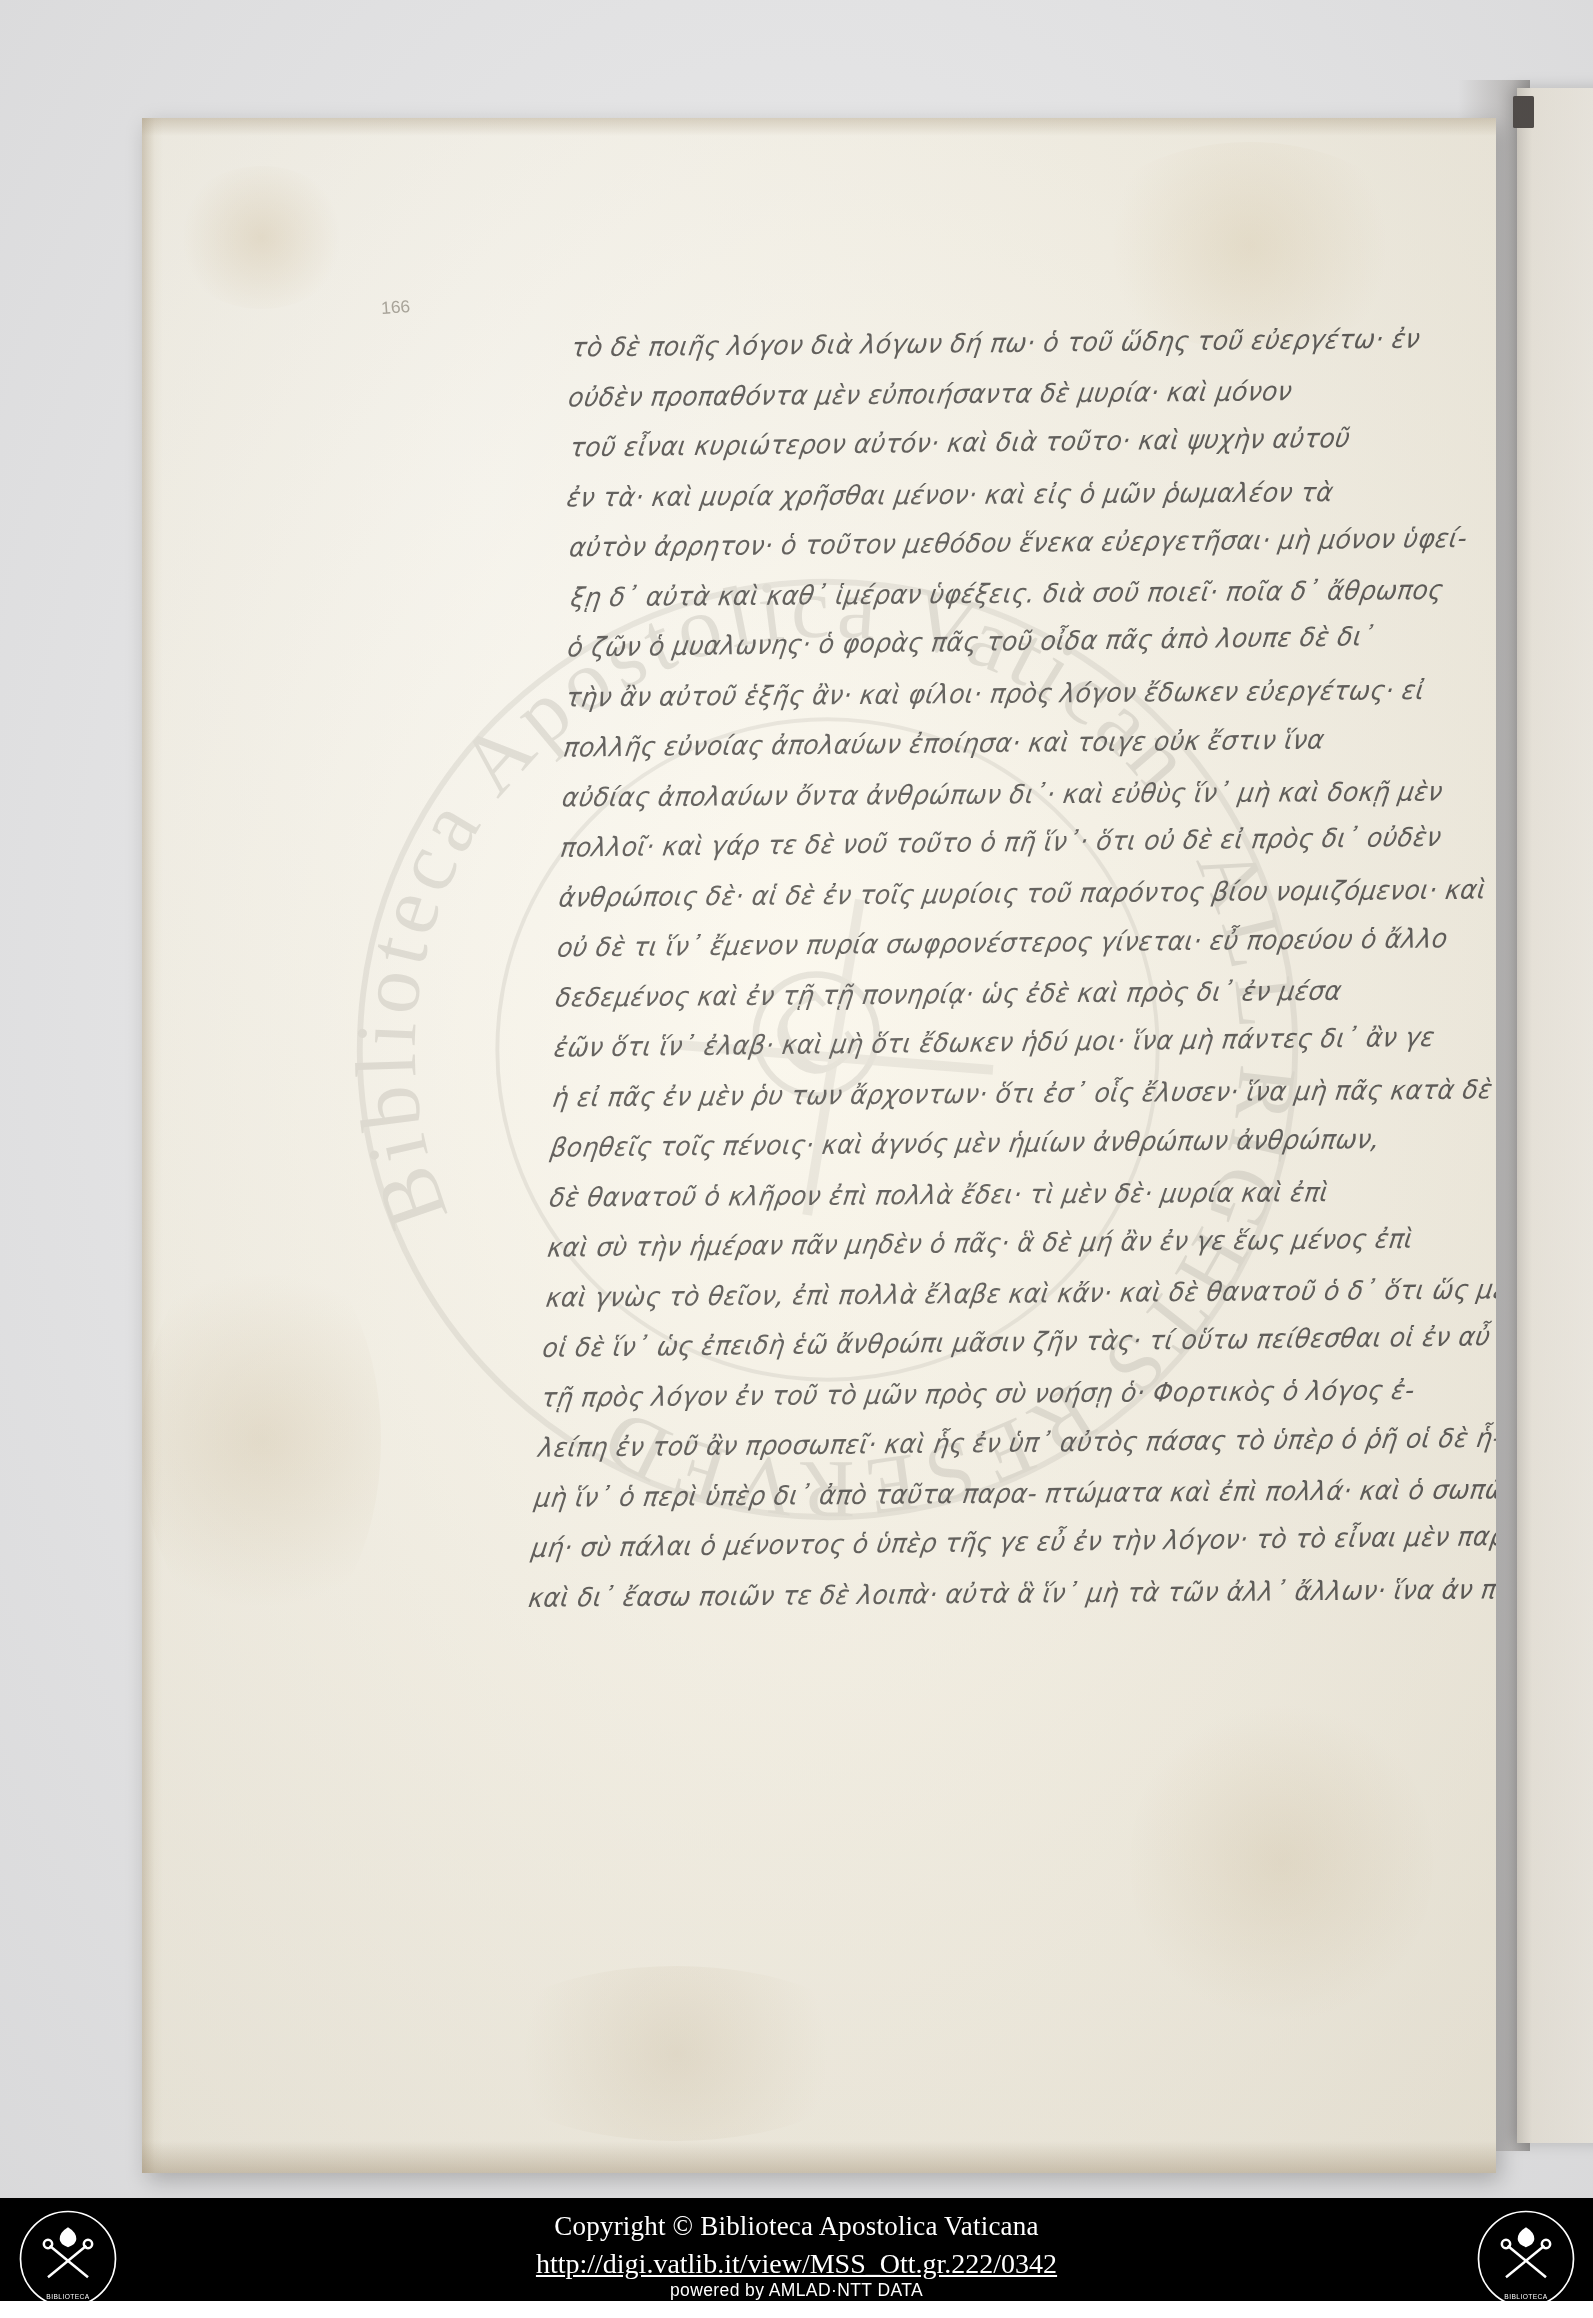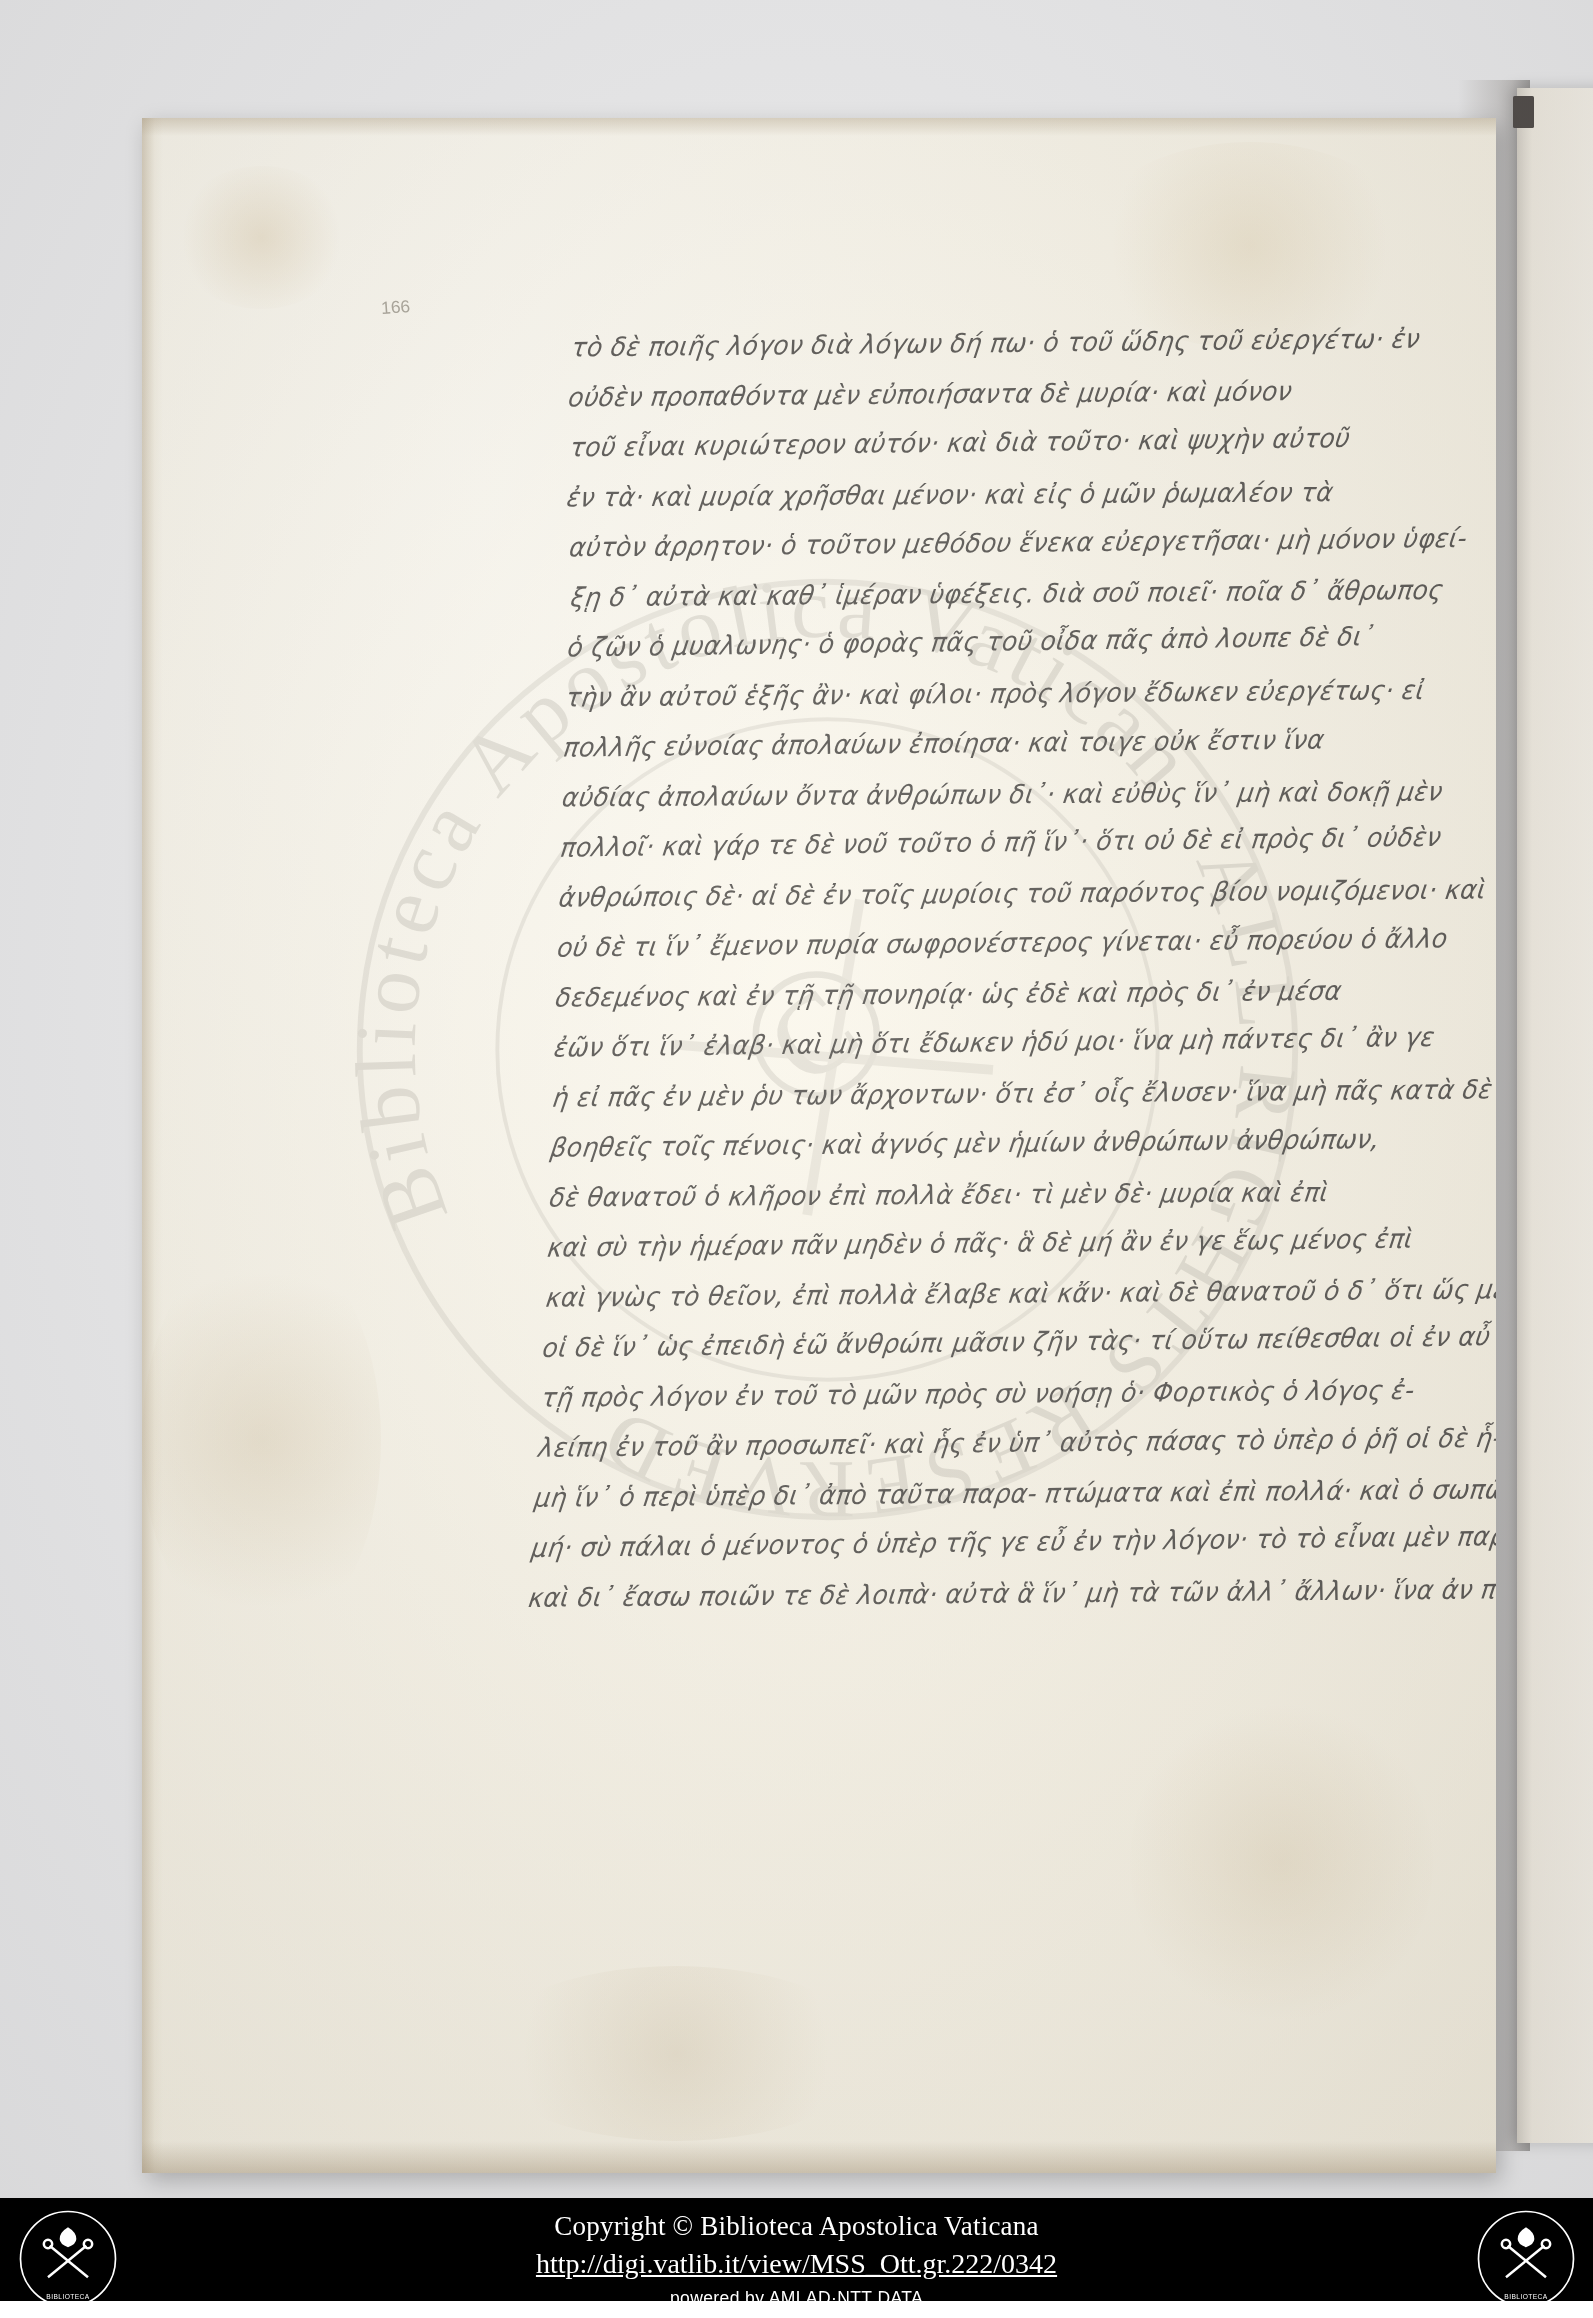--- a/index.html
+++ b/index.html
@@ -161,21 +161,20 @@
     font-family: "Liberation Serif", serif;
     letter-spacing: 0.2px;
   }
   #url-line {
     margin-top: 6.4px;
     font-size: 28px;
     font-family: "Liberation Serif", serif;
     text-decoration: underline;
   }
   #powered-line {
-    margin-top: 8px;
     font-size: 17.5px;
     font-family: "Liberation Sans", sans-serif;
     letter-spacing: 0.4px;
   }
   .footer-seal {
     position:absolute;
     top: 11px;
     width: 100px;
     height: 100px;
   }

